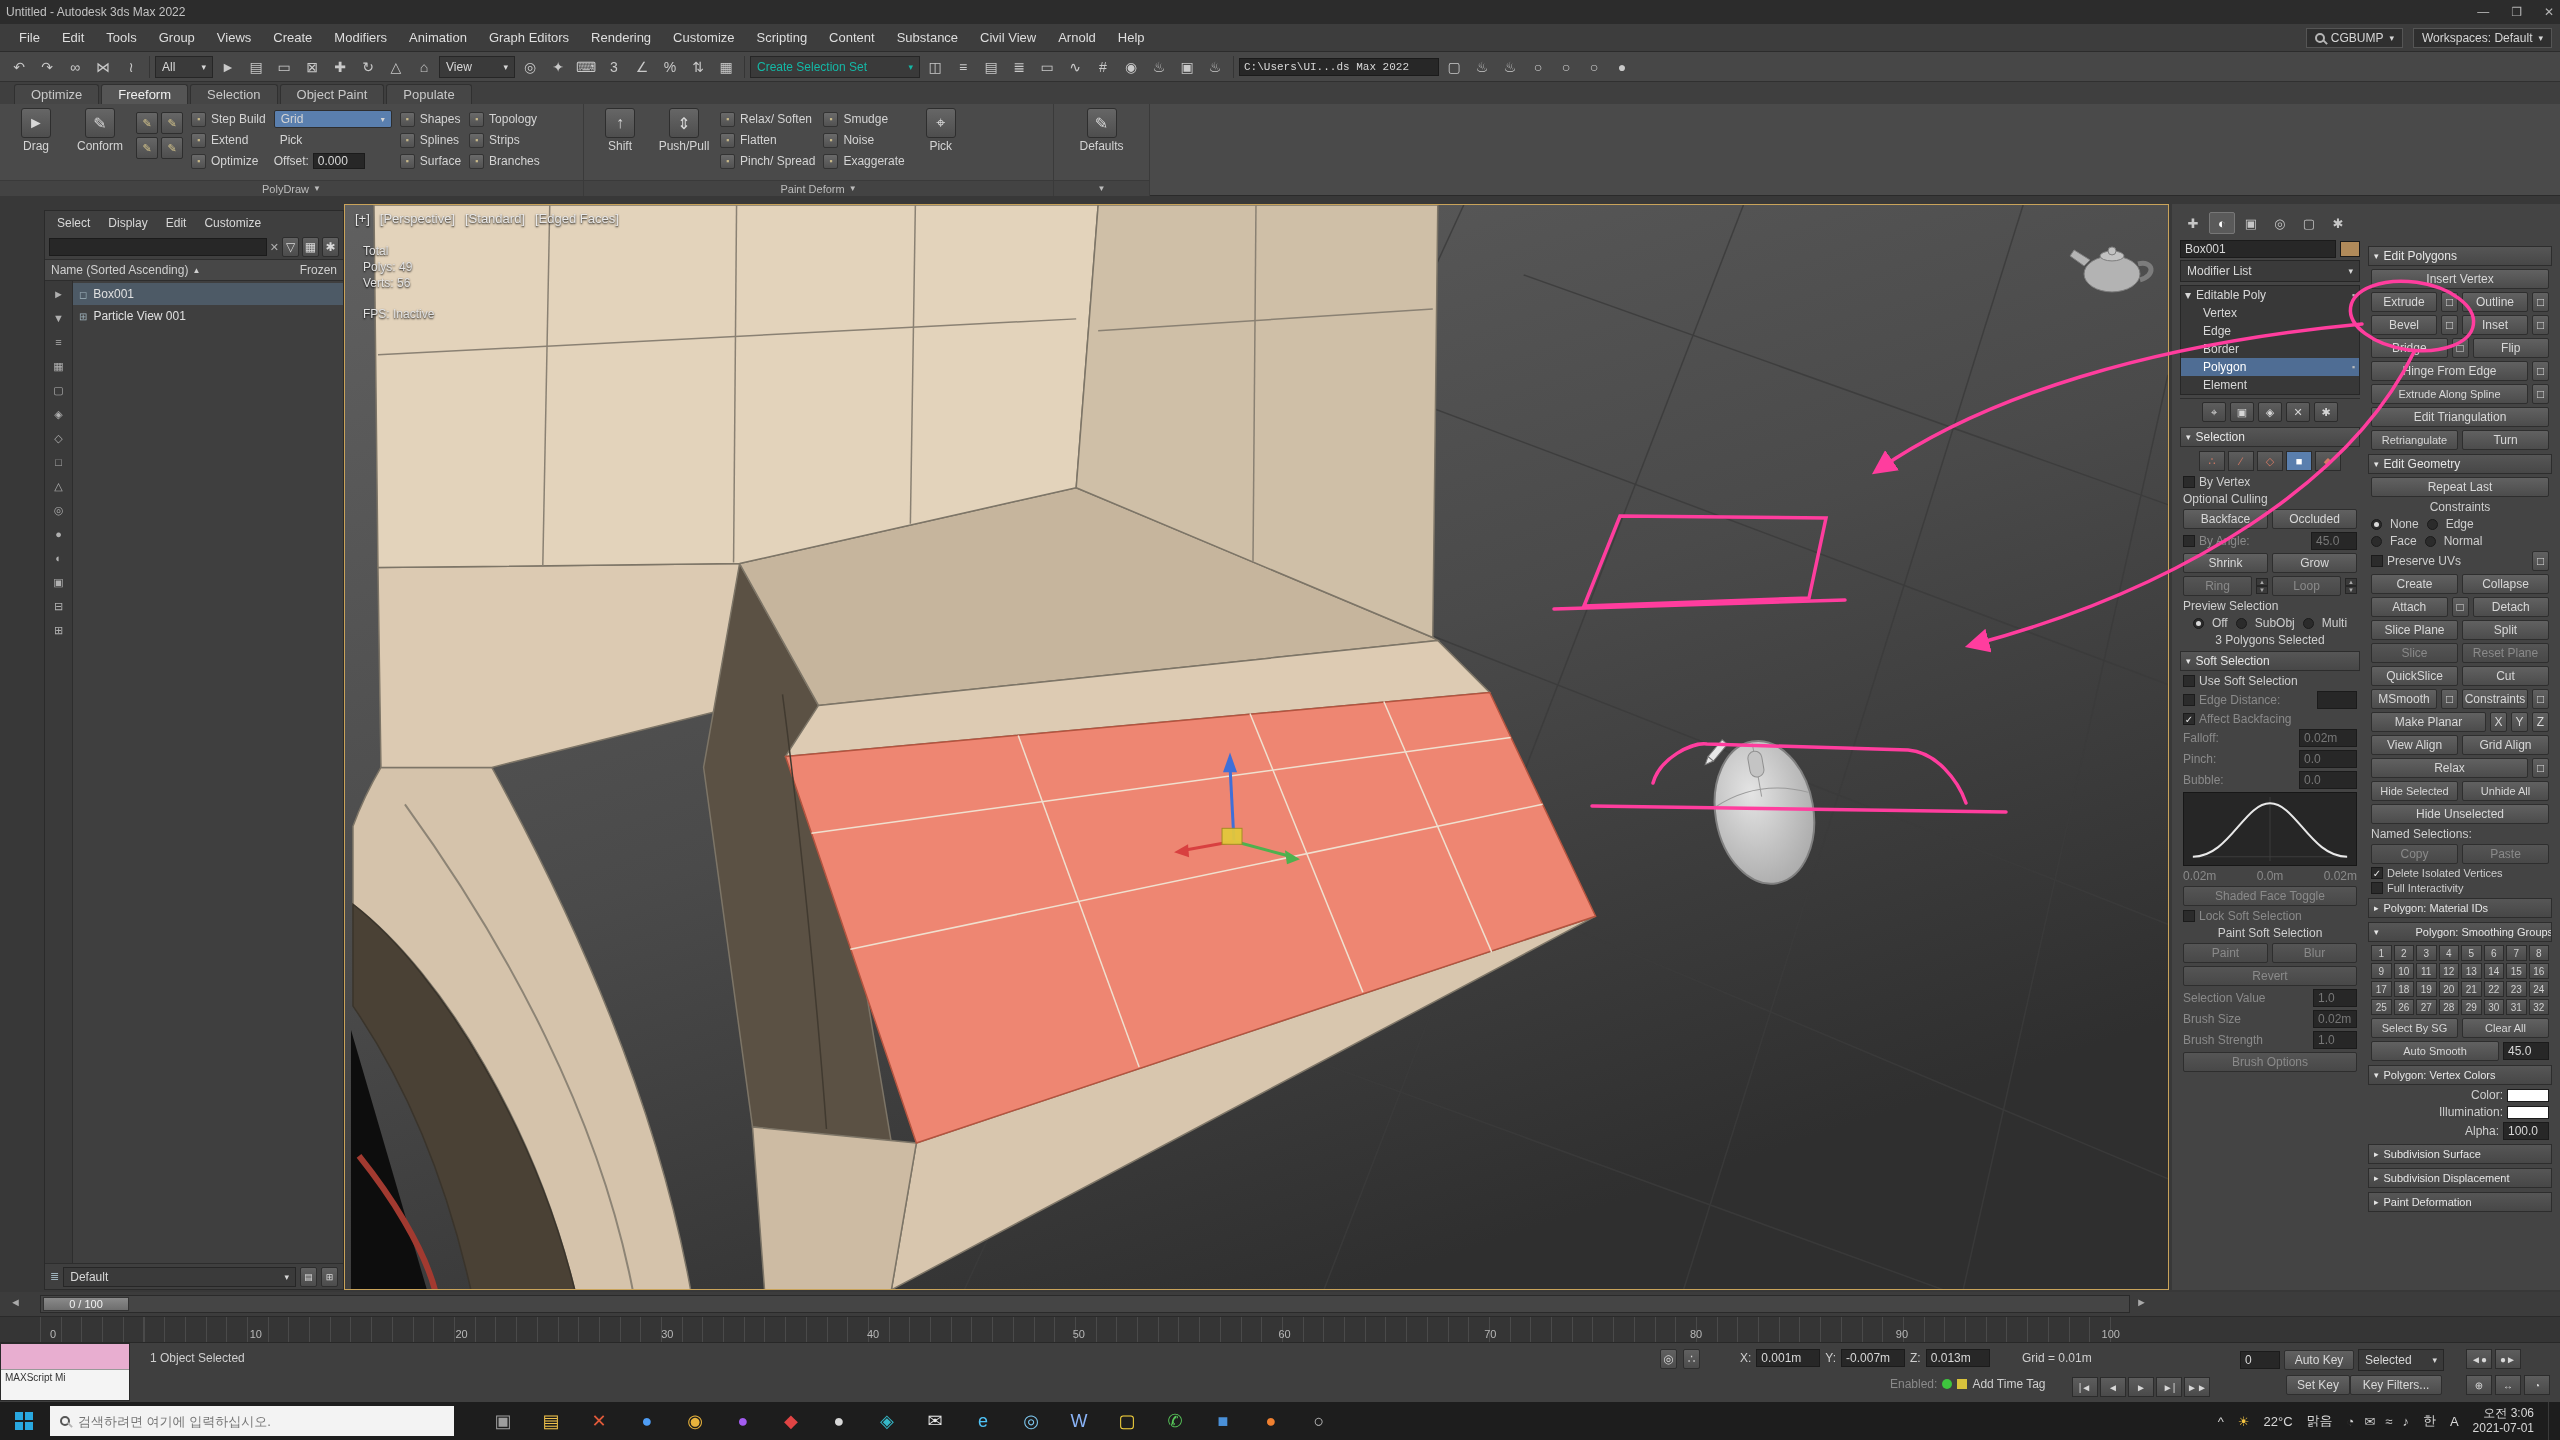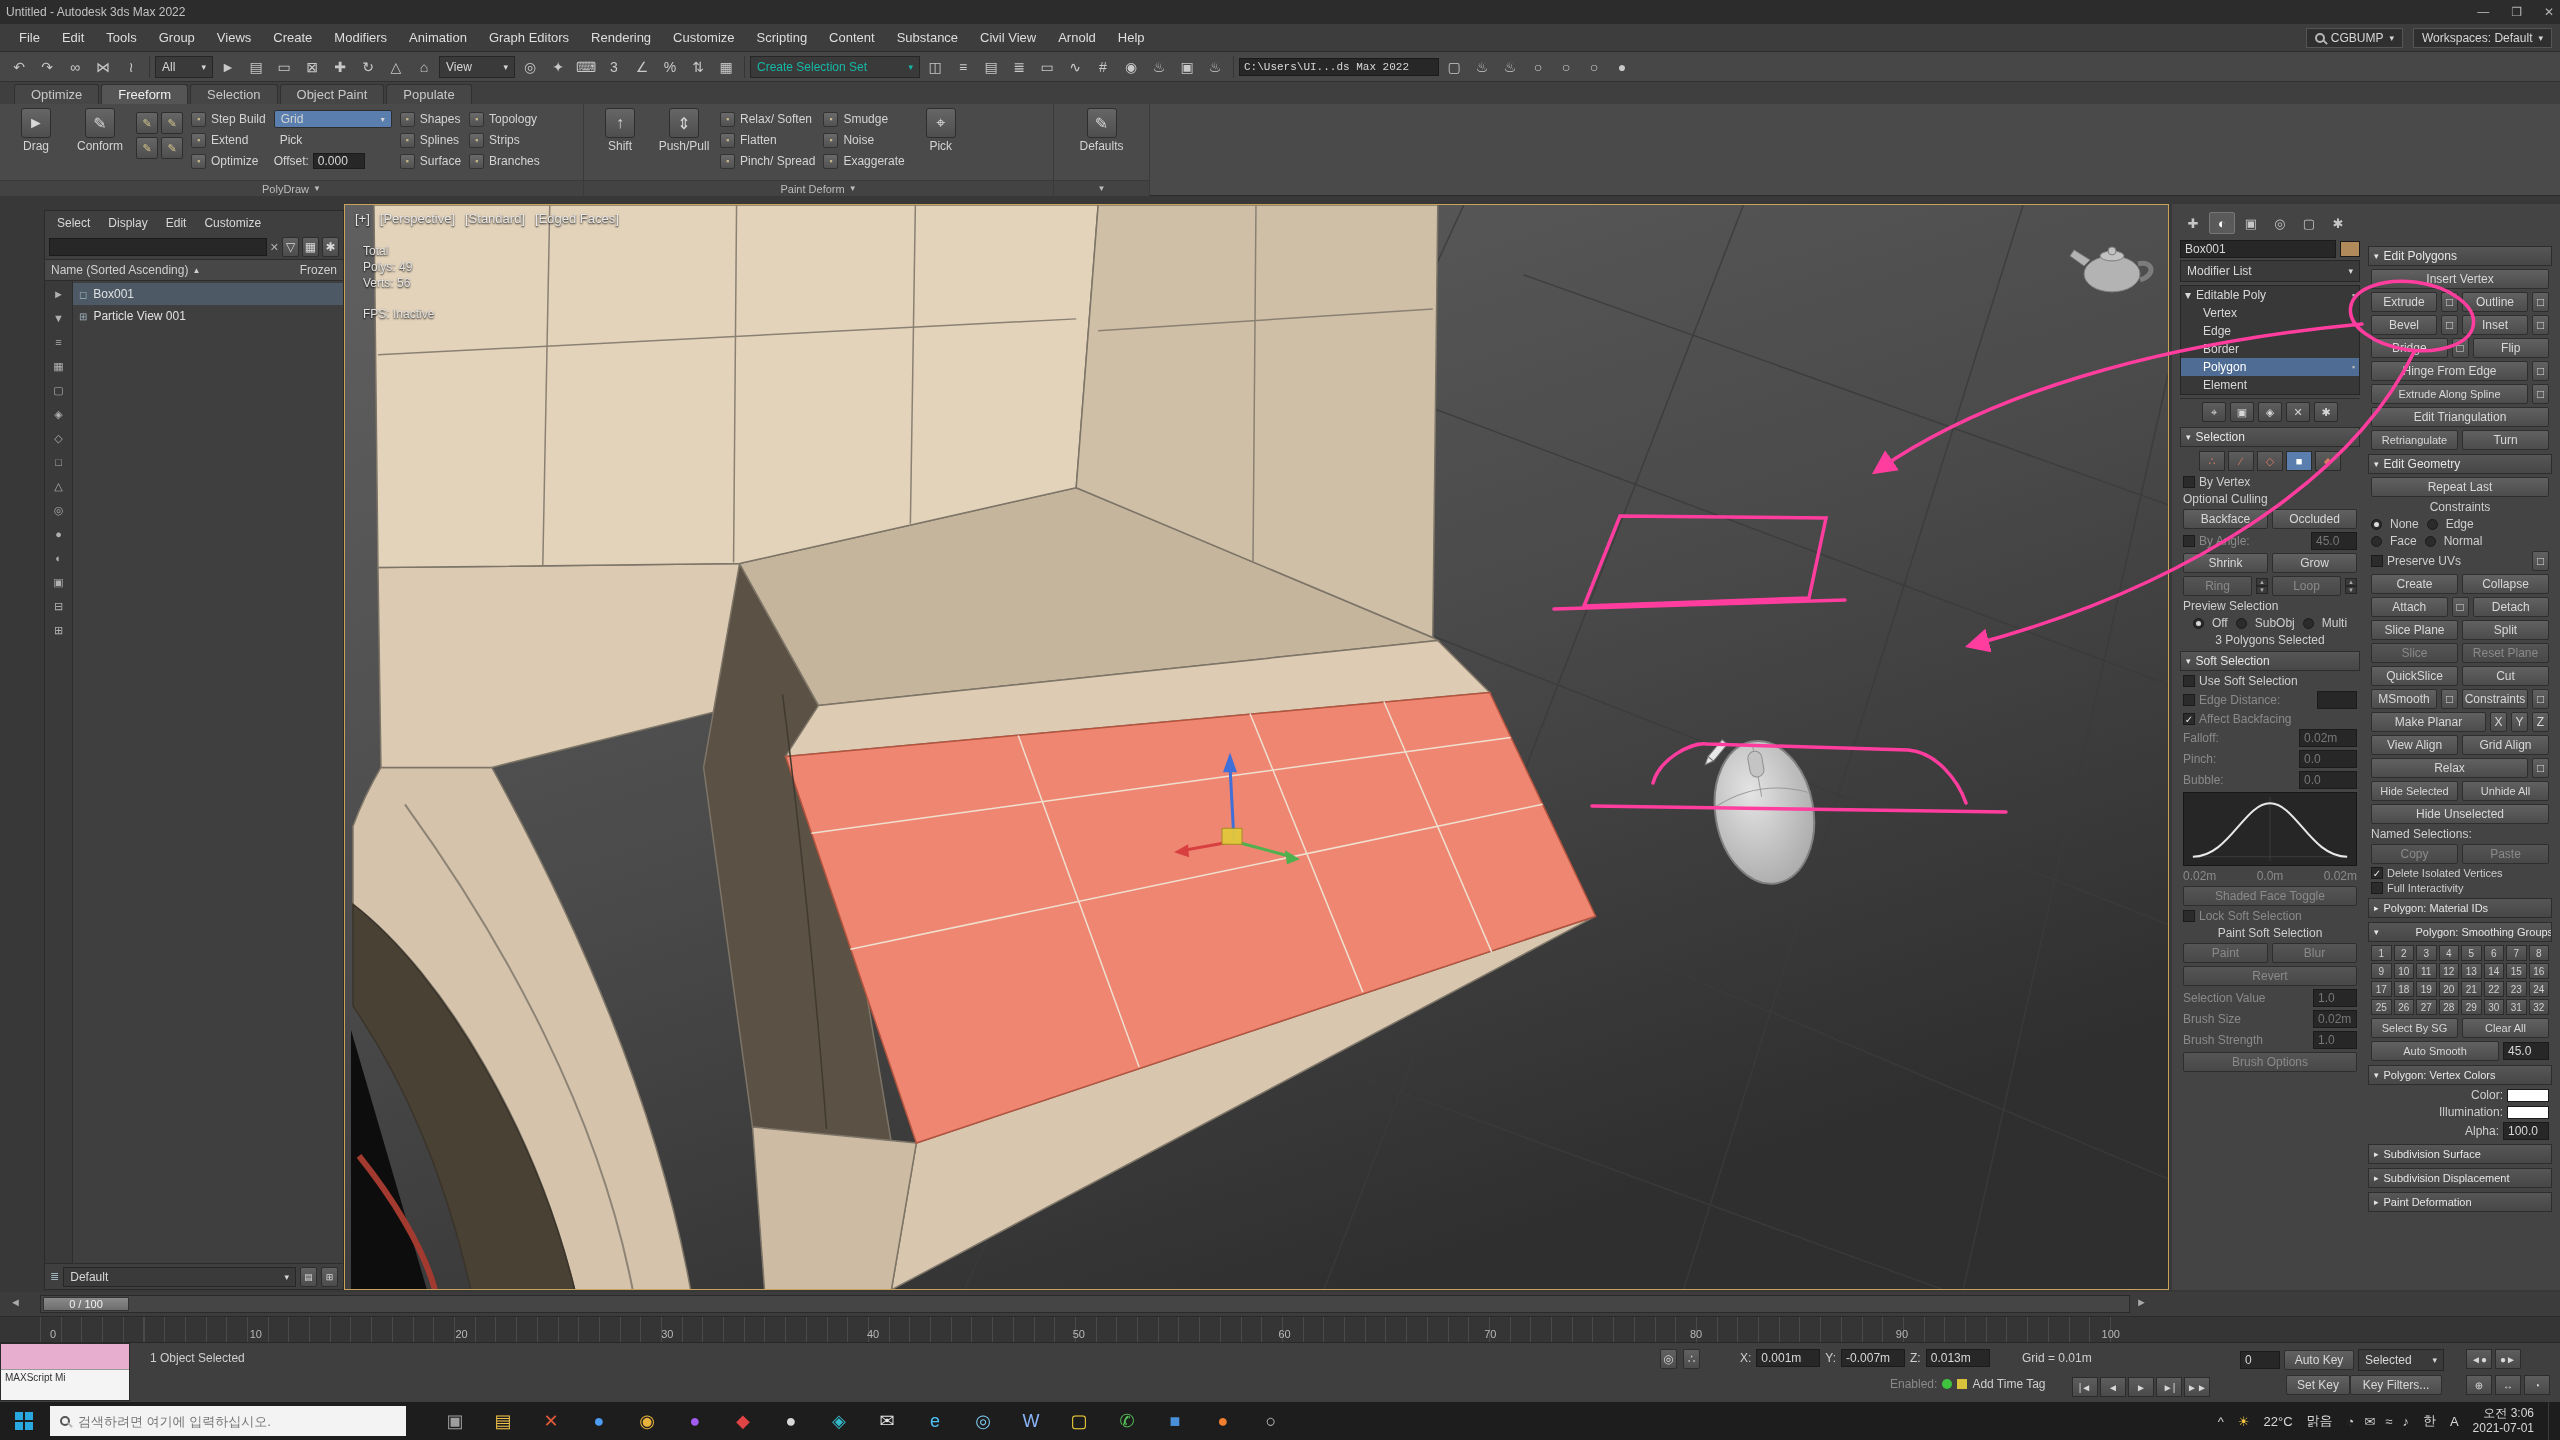--- a/index.html
+++ b/index.html
@@ -153,21 +153,21 @@
   .sb-item { position:absolute; display:flex; align-items:center; gap:5px; color:#cfcfcf; }
   .play-btn { width:26px; height:20px; background:linear-gradient(#5d5d5d,#4a4a4a); border:1px solid #2c2c2c;
               display:flex; align-items:center; justify-content:center; font-size:10px; color:#d8d8d8; }
 
   
   #taskbar { position:absolute; left:0; top:1402px; width:2560px; height:38px; background:#1d1d1d;
              display:flex; align-items:center; }
   #start-btn { width:48px; height:38px; display:flex; align-items:center; justify-content:center; }
   .win-logo { display:grid; grid-template-columns:8px 8px; grid-auto-rows:8px; gap:2px; }
   .win-logo div { background:#29a8e0; }
-  #tb-search { width:356px; height:30px; background:#f3f3f3; display:flex; align-items:center; gap:8px;
+  #tb-search { width:404px; height:30px; background:#f3f3f3; display:flex; align-items:center; gap:8px;
                padding:0 10px; margin-left:2px; }
   #tb-search input { border:none; outline:none; background:transparent; font-size:13px; color:#333; width:300px;
                      font-family:"Liberation Sans", sans-serif; }
   #taskbar-apps { display:flex; align-items:center; gap:6px; margin-left:28px; }
   .tb-app { width:42px; height:38px; display:flex; align-items:center; justify-content:center; font-size:18px; }
   #tray { margin-left:auto; display:flex; align-items:center; gap:14px; padding-right:6px; color:#d8d8d8; }
   .tray-ico { font-size:13px; color:#cfcfcf; }
   #clock { text-align:right; font-size:12px; line-height:1.25; }
   #show-desktop { width:6px; height:38px; border-left:1px solid #3a3a3a; }
 

